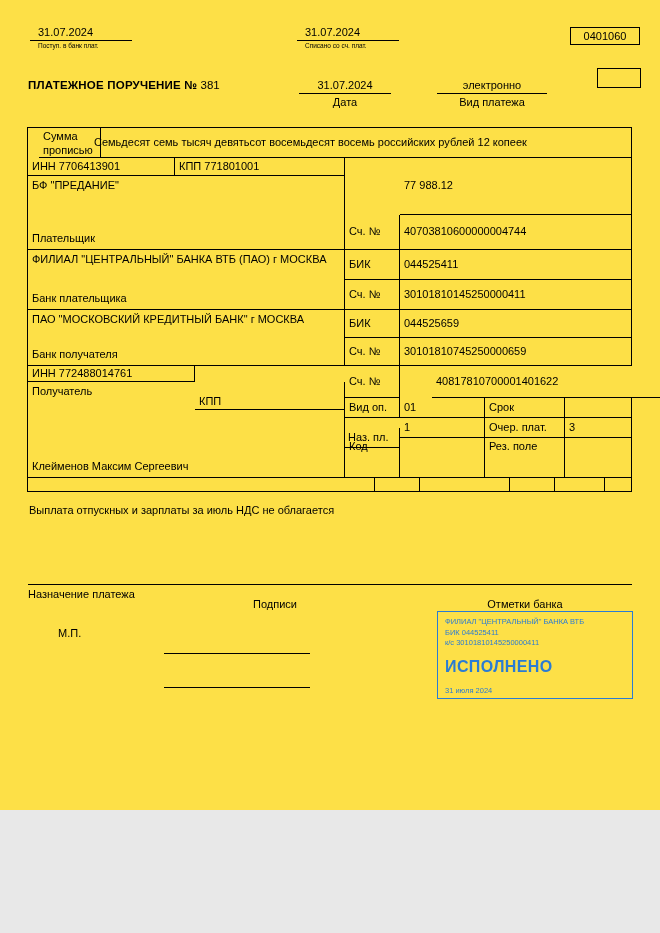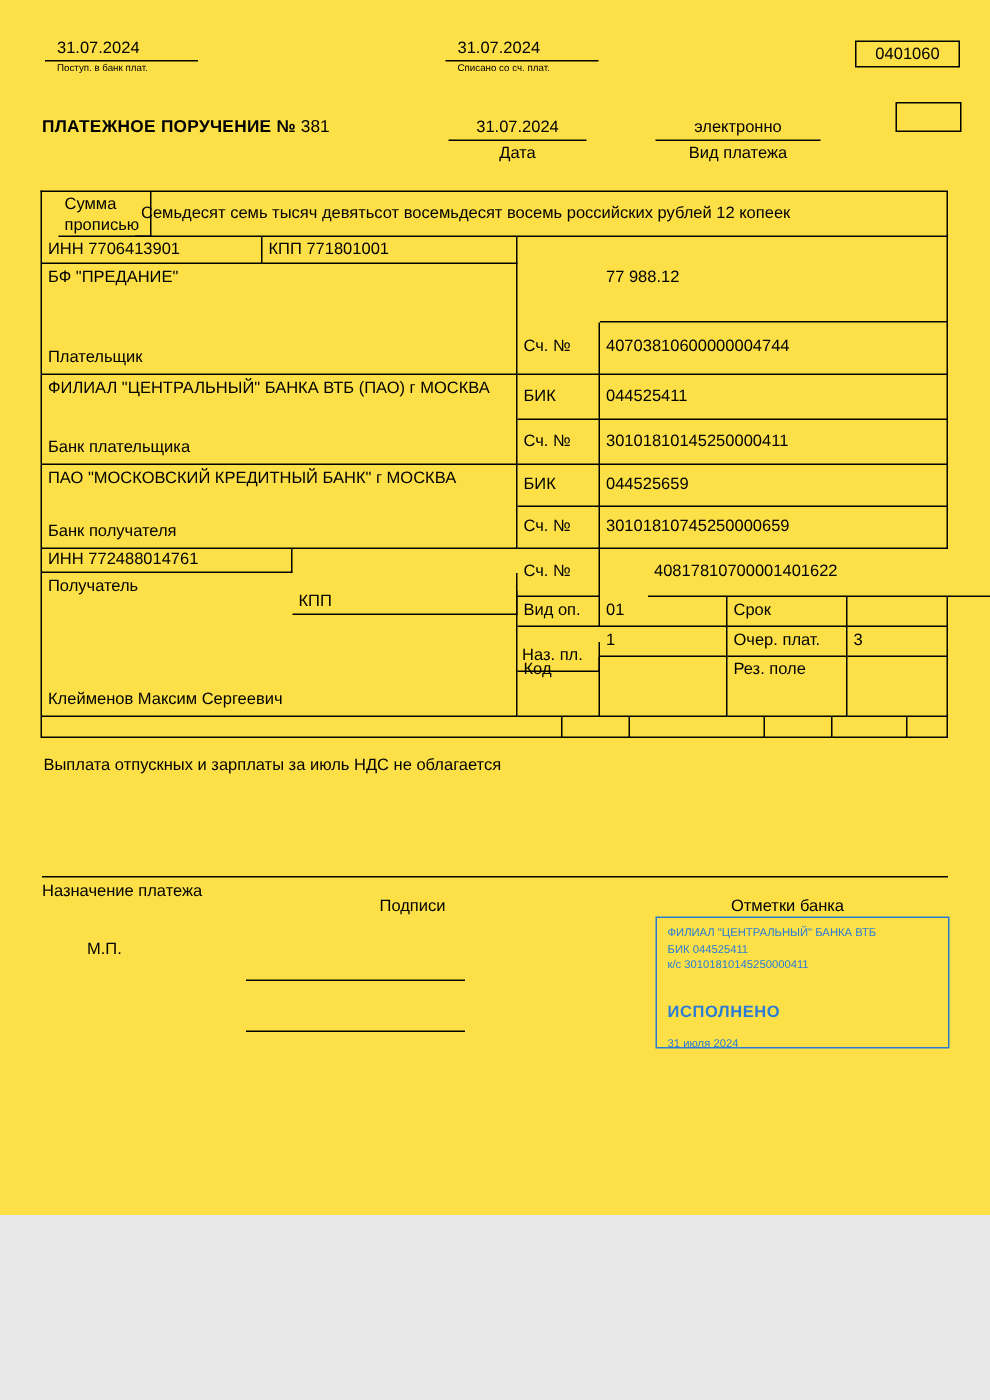--- a/index.html
+++ b/index.html
@@ -30,21 +30,21 @@
 
   
   .rule-caption { border-top:1px solid #000; }
   .rule-caption div { font-size:11px; padding-top:3px; }
   .center { text-align:center; }
   .sig-line { border-bottom:1px solid #000; }
 
   
   .stamp { width:196px; height:88px; border:1.5px solid var(--accent,#2b7cd3); color:var(--accent,#2b7cd3); padding:5px 7px; }
   .stamp-line { font-size:7.5px; line-height:1.4; }
-  .stamp-status { font-size:11px; font-weight:bold; margin-top:20px; letter-spacing:0.4px; }
+  .stamp-status { font-size:16px; font-weight:bold; margin-top:9px; letter-spacing:0.4px; }
   .stamp-date { font-size:7.5px; margin-top:10px; }
 </style>
 </head>
 <body>
 
 <div class="page">
 
   <div class="abs date-block" style="left:30px; top:26px;">
     <div class="date-value">31.07.2024</div>
     <div class="date-caption">Поступ. в банк плат.</div>

